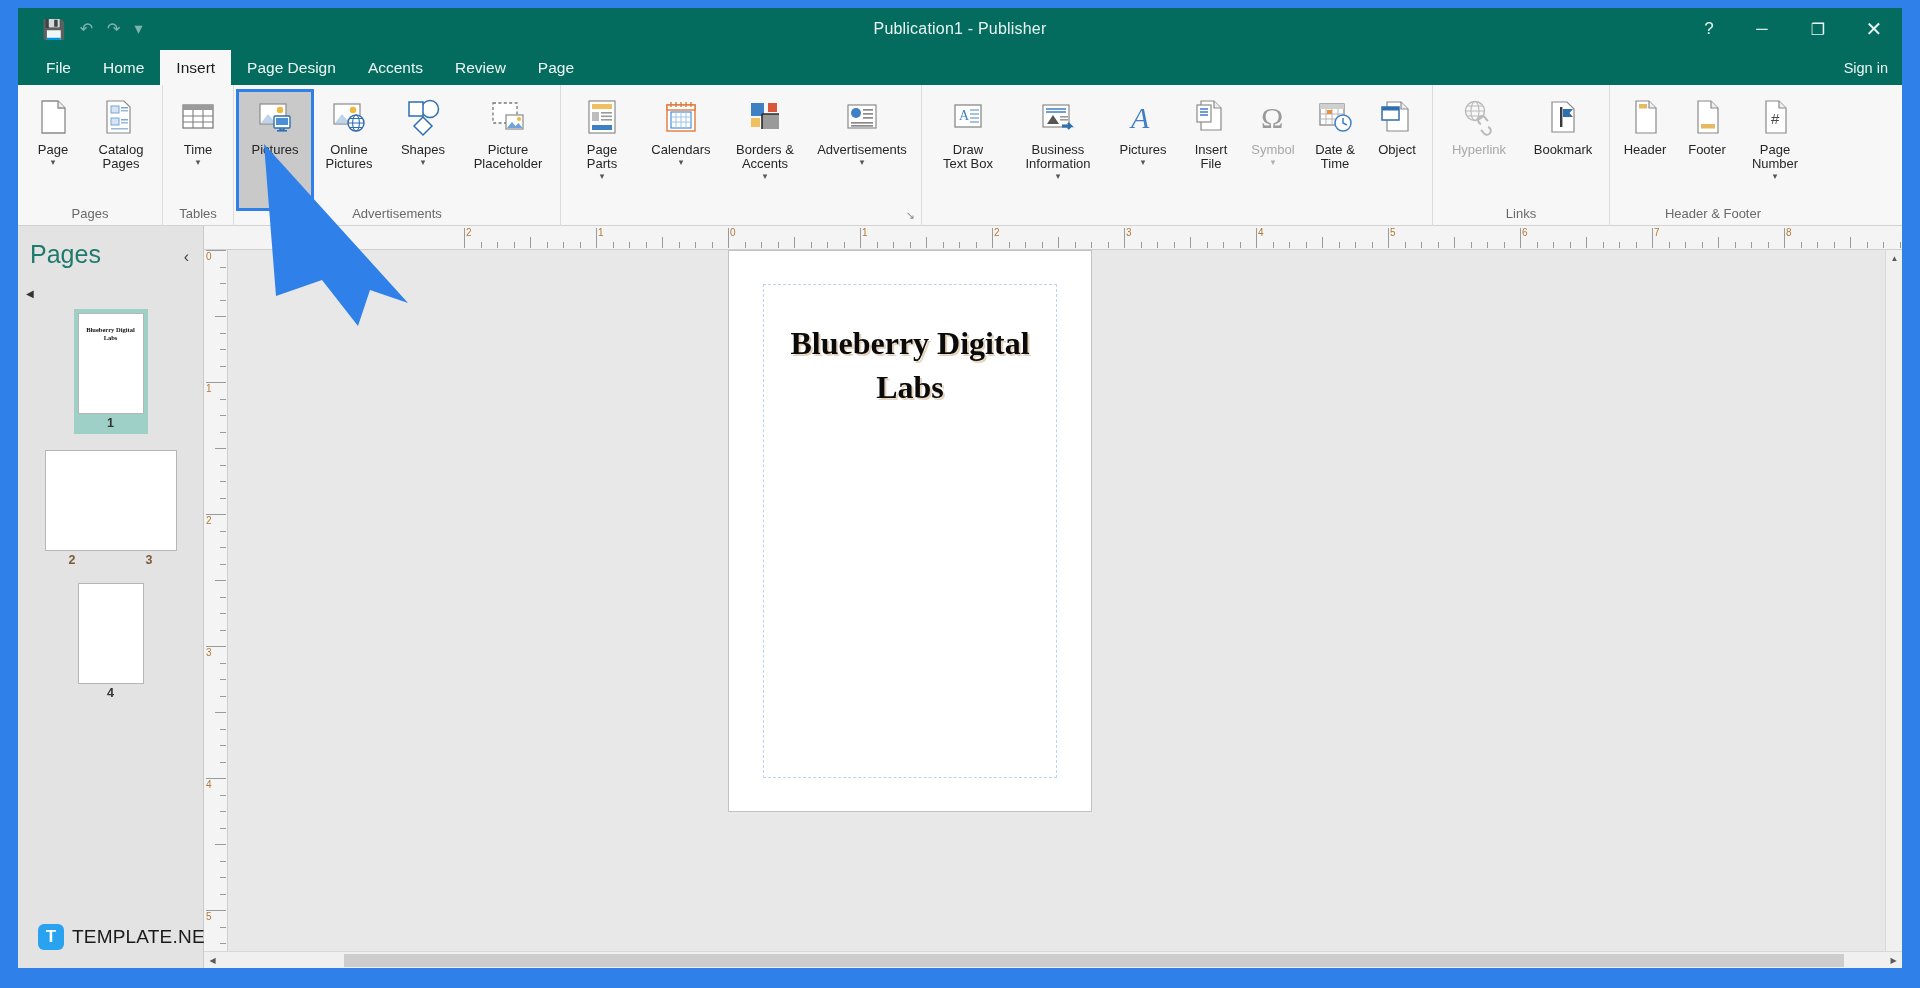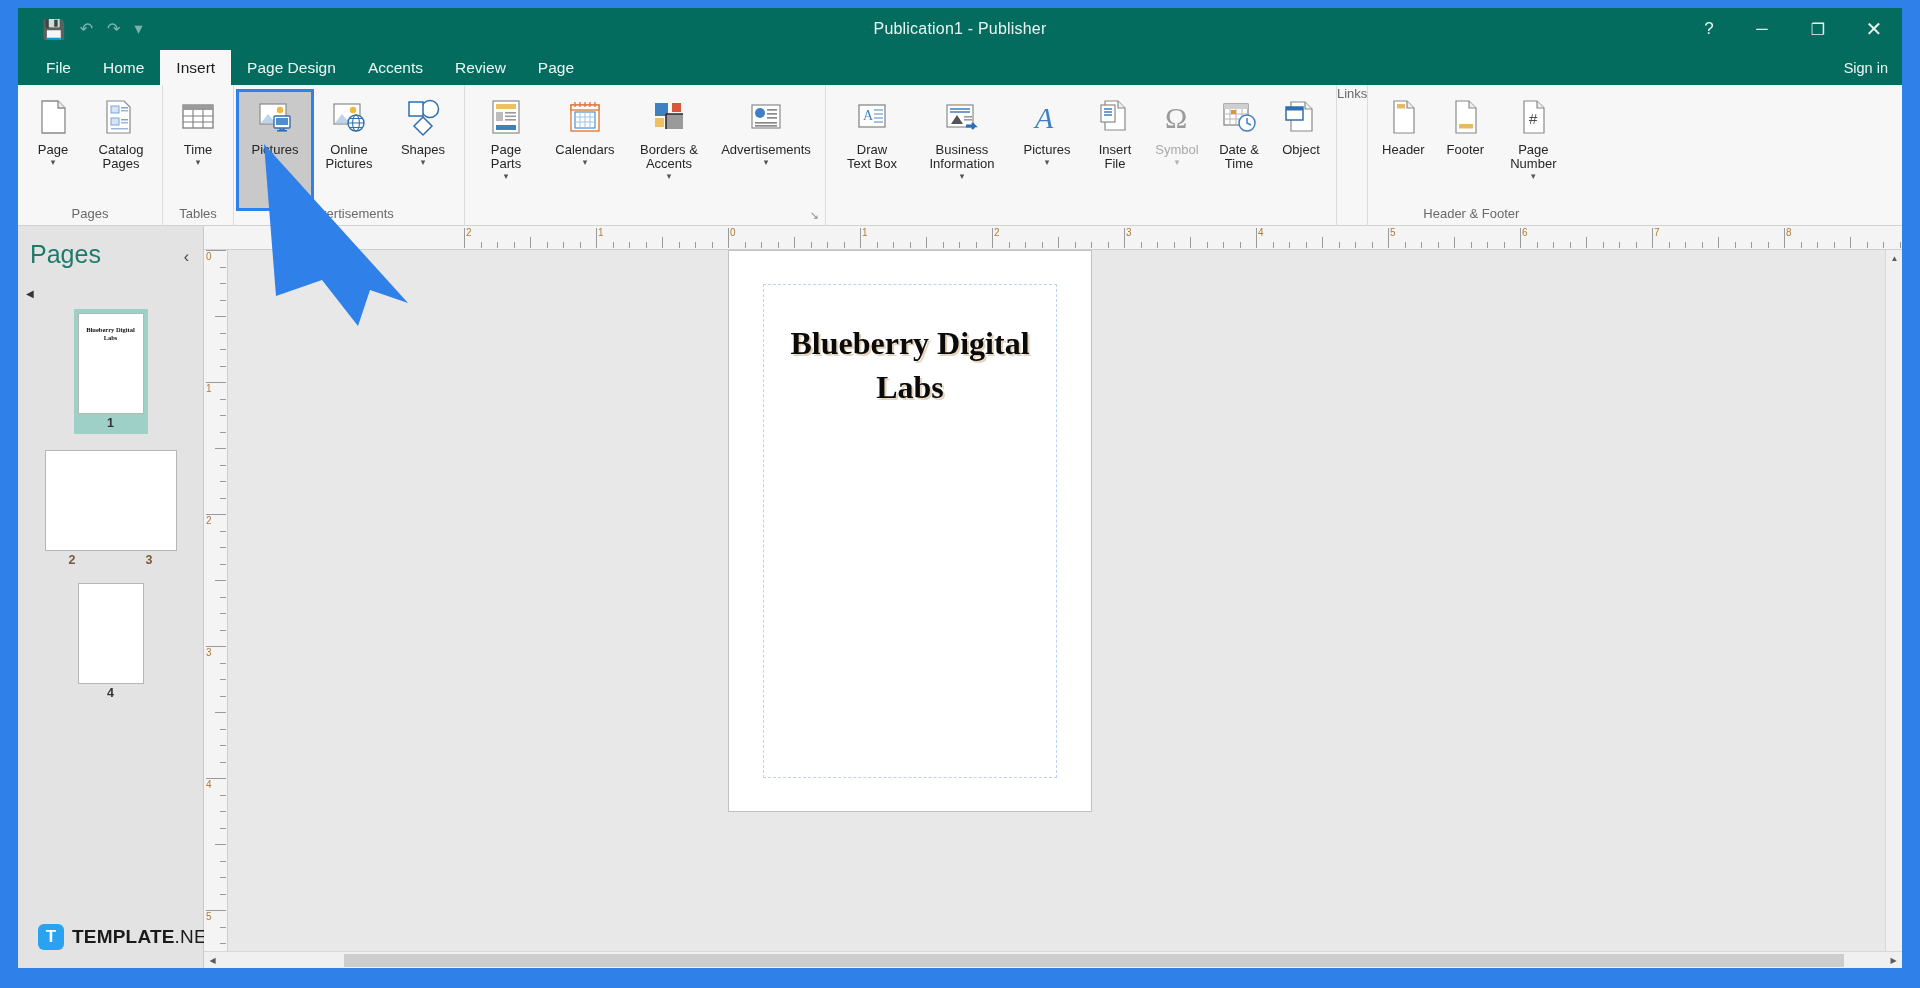--- a/index.html
+++ b/index.html
@@ -213,21 +213,21 @@
     display: flex; align-items: center; gap: 8px;
   }
   .wmark .tbadge {
     width: 26px; height: 26px; border-radius: 6px;
     background: #29a3f0; color: #fff;
     font-weight: bold; font-size: 17px;
     display: flex; align-items: center; justify-content: center;
     font-family: "Liberation Sans", sans-serif;
   }
   .wmark .wtext { font-size: 19px; color: #1a1a1a; letter-spacing: .2px; }
-  .wmark .wtext b { font-weight: bold; }
+  .wmark .wtext b { font-weight: normal; }
   .wmark .wtext span { font-weight: normal; }
 
   
   .canvasarea {
     position: relative; flex: 1;
     background: #e8e8e8;
     overflow: hidden;
   }
   .hruler {
     position: absolute; left: 0; top: 0; right: 0; height: 24px;
@@ -418,20 +418,31 @@
               <div class="ico">
                 <svg width="40" height="40" viewBox="0 0 40 40">
                   <circle cx="27" cy="12" r="8.5" fill="#fff" stroke="#2f6fb0" stroke-width="1.5"></circle>
                   <rect x="6" y="5" width="14" height="14" fill="#fff" stroke="#2f6fb0" stroke-width="1.5"></rect>
                   <path d="M20 20 l9 9 -9 9 -9 -9z" fill="#fff" stroke="#2f6fb0" stroke-width="1.5"></path>
                 </svg>
               </div>
               <div class="lbl">Shapes</div>
               <div class="caret">▾</div>
             </div>
+            <div class="btn w96">
+              <div class="ico">
+                <svg width="40" height="40" viewBox="0 0 40 40">
+                  <rect x="5" y="6" width="24" height="20" fill="#fff" stroke="#777" stroke-width="1.3" stroke-dasharray="3 2.4"></rect>
+                  <rect x="18" y="18" width="17" height="14" fill="#fff" stroke="#8a8a8a" stroke-width="1.2"></rect>
+                  <circle cx="31" cy="22" r="2.1" fill="#f0b93c"></circle>
+                  <path d="M19 31 l5-6 3.5 4 3-3 4 5z" fill="#6ea2d8"></path>
+                </svg>
+              </div>
+              <div class="lbl">Picture<br>Placeholder</div>
+            </div>
           </div>
           <div class="glabel">Advertisements</div>
         </div>
         <div class="rgroup">
           <div class="ritems">
             <div class="btn w74">
               <div class="ico">
                 <svg width="40" height="40" viewBox="0 0 40 40">
                   <rect x="7" y="4" width="26" height="32" fill="#fff" stroke="#8a8a8a" stroke-width="1.2"></rect>
                   <rect x="10" y="7" width="20" height="5" fill="#f0c060"></rect>
@@ -567,20 +578,44 @@
                   <path d="M24 5v7h7" fill="#eee" stroke="#8a8a8a" stroke-width="1.2"></path>
                   <rect x="5" y="10" width="17" height="13" fill="#fff" stroke="#2f6fb0" stroke-width="1.5"></rect>
                   <rect x="5" y="10" width="17" height="3.5" fill="#2f6fb0"></rect>
                 </svg>
               </div>
               <div class="lbl">Object</div>
             </div>
           </div>
         </div>
         <div class="rgroup">
+          <div class="ritems">
+            <div class="btn w84 disabled">
+              <div class="ico">
+                <svg width="40" height="40" viewBox="0 0 40 40">
+                  <circle cx="16" cy="14" r="9.5" fill="none" stroke="#b9b9b9" stroke-width="1.4"></circle>
+                  <ellipse cx="16" cy="14" rx="4" ry="9.5" fill="none" stroke="#b9b9b9" stroke-width="1.1"></ellipse>
+                  <path d="M6.5 14h19M8.5 9h15M8.5 19h15" stroke="#b9b9b9" stroke-width="1.1"></path>
+                  <path d="M22 27a4 4 0 1 1 5-5l2 2" stroke="#b9b9b9" stroke-width="2" fill="none"></path>
+                  <path d="M29 30a4 4 0 1 1-5 5l-2-2" stroke="#b9b9b9" stroke-width="2" fill="none"></path>
+                </svg>
+              </div>
+              <div class="lbl">Hyperlink</div>
+            </div>
+            <div class="btn w84">
+              <div class="ico">
+                <svg width="40" height="40" viewBox="0 0 40 40">
+                  <path d="M9 5h15l7 7v23H9z" fill="#fff" stroke="#8a8a8a" stroke-width="1.2"></path>
+                  <rect x="17" y="10" width="2.4" height="20" fill="#3a3a3a"></rect>
+                  <path d="M20 12 h10 l-3.5 4 3.5 4 h-10z" fill="#2f6fb0"></path>
+                </svg>
+              </div>
+              <div class="lbl">Bookmark</div>
+            </div>
+          </div>
           <div class="glabel">Links</div>
         </div>
         <div class="rgroup">
           <div class="ritems">
             <div class="btn w62">
               <div class="ico">
                 <svg width="40" height="40" viewBox="0 0 40 40">
                   <path d="M11 4h13l7 7v25H11z" fill="#fff" stroke="#8a8a8a" stroke-width="1.2"></path>
                   <path d="M24 4v7h7" fill="#eee" stroke="#8a8a8a" stroke-width="1.2"></path>
                   <rect x="14" y="7" width="8" height="4.5" fill="#e8b963"></rect>

